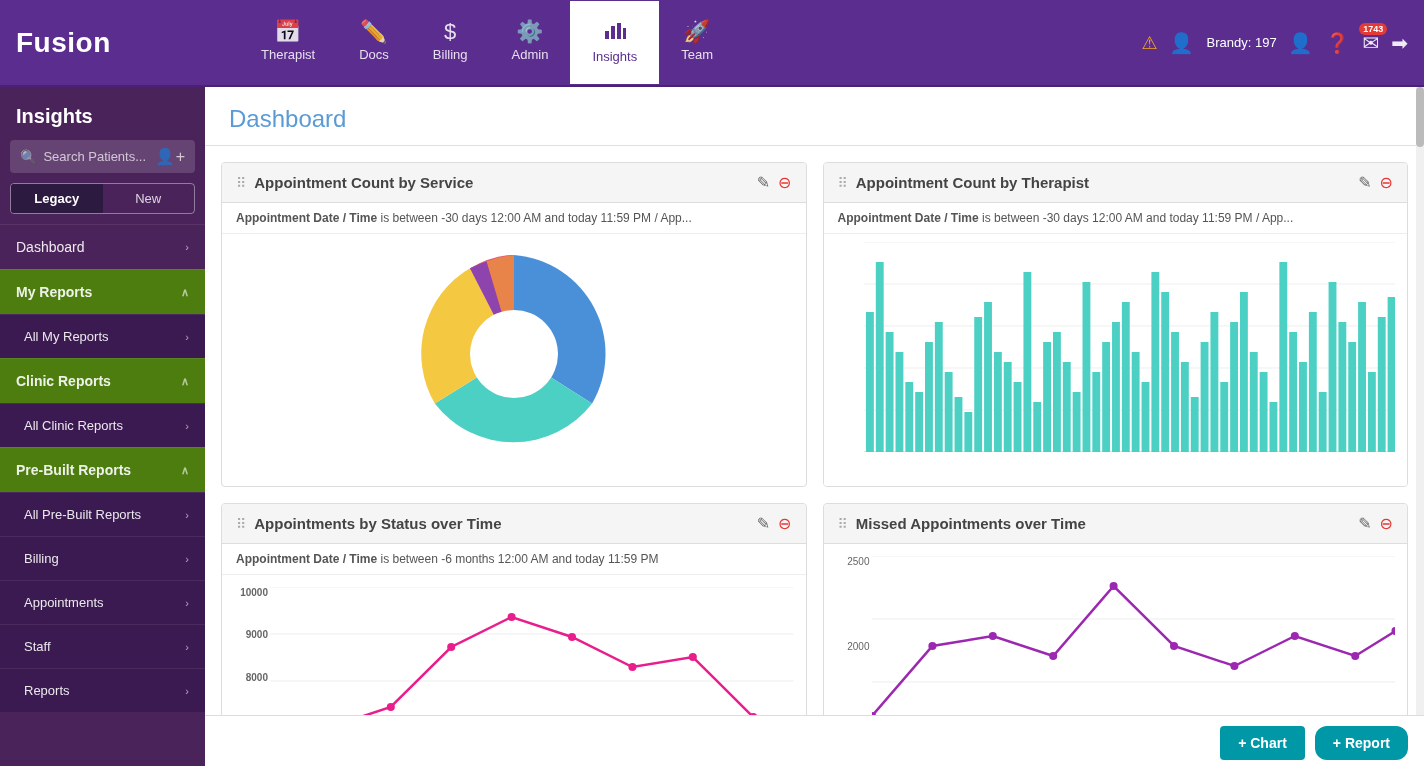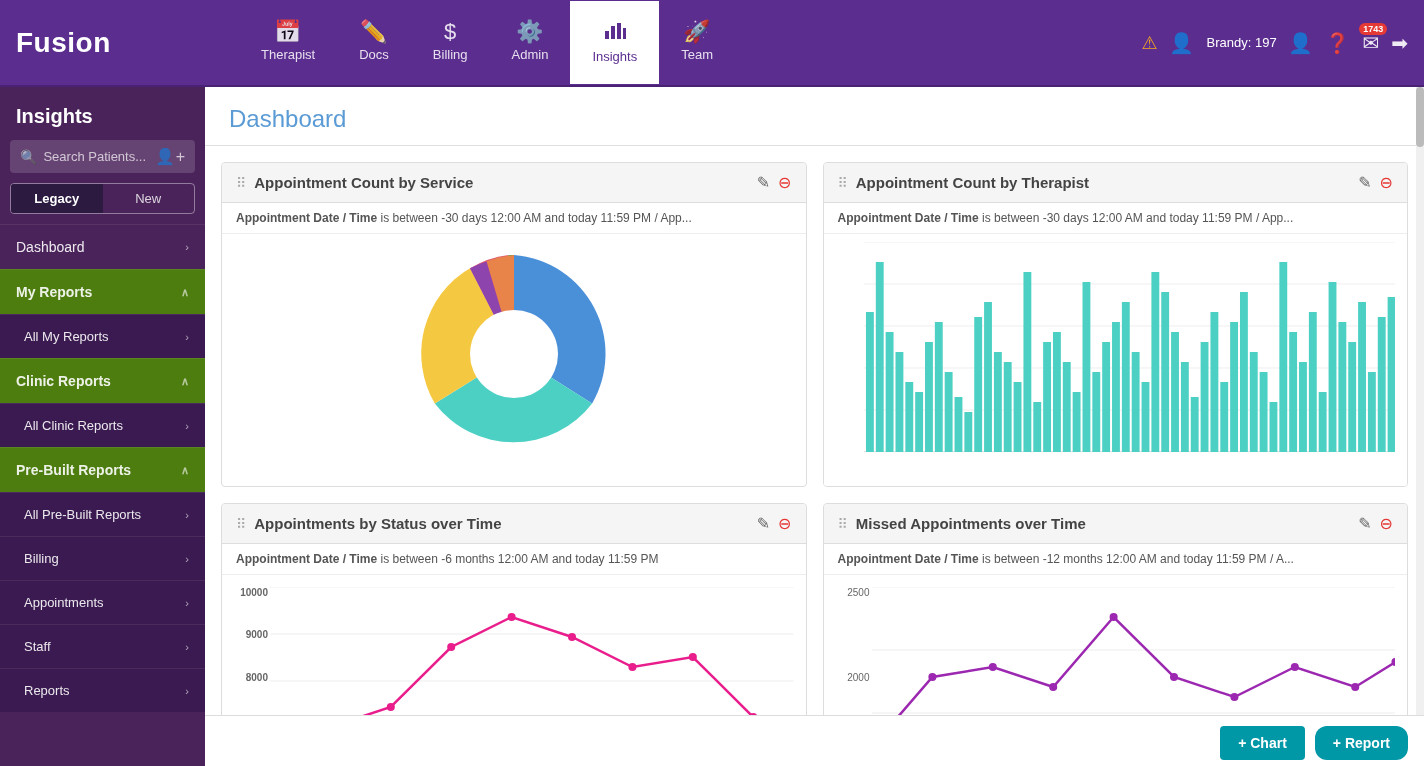--- a/index.html
+++ b/index.html
@@ -561,24 +561,20 @@
         <div class="widget-header">
           <div class="widget-title-row">
             <span class="widget-drag">⠿</span>
             <span class="widget-title">Missed Appointments over Time</span>
           </div>
           <div class="widget-actions">
             <span class="widget-edit">✎</span>
             <span class="widget-remove">⊖</span>
           </div>
         </div>
-        <div class="widget-filter">
-          <strong>Appointment Date / Time</strong>
-          <span>is between -12 months 12:00 AM and today 11:59 PM / A...</span>
-        </div>
         <div class="widget-body" style="padding:8px 12px 4px 8px;">
           <div style="width:100%;height:220px;position:relative;">
             <div style="position:absolute;left:0;top:0;height:180px;width:38px;display:flex;flex-direction:column;justify-content:space-between;font-size:10px;color:#666;text-align:right;">
               <span>2500</span>
               <span>2000</span>
               <span>1500</span>
             </div>
             <svg width="100%" height="190" style="margin-left:40px;width:calc(100% - 40px);" viewBox="0 0 520 190" preserveAspectRatio="none">
               <line x1="0" y1="0" x2="520" y2="0" stroke="#eee" stroke-width="1"></line>
               <line x1="0" y1="63" x2="520" y2="63" stroke="#eee" stroke-width="1"></line>

